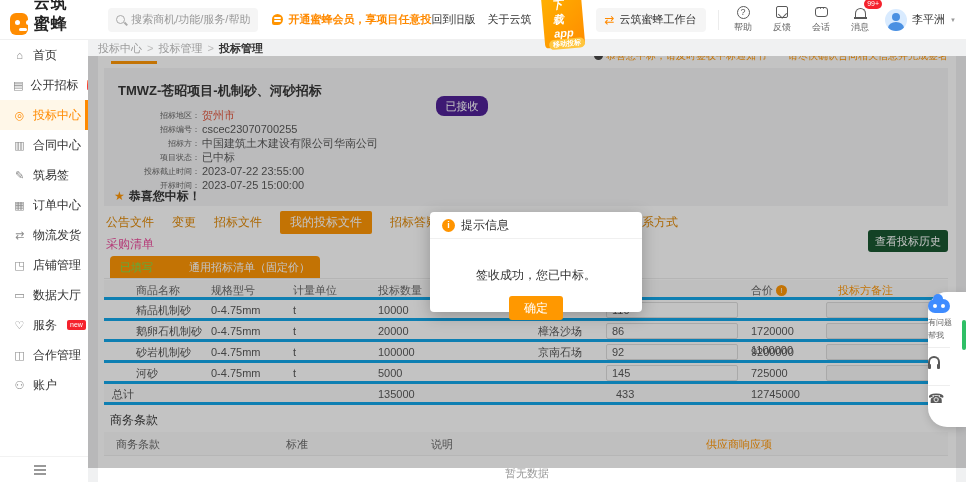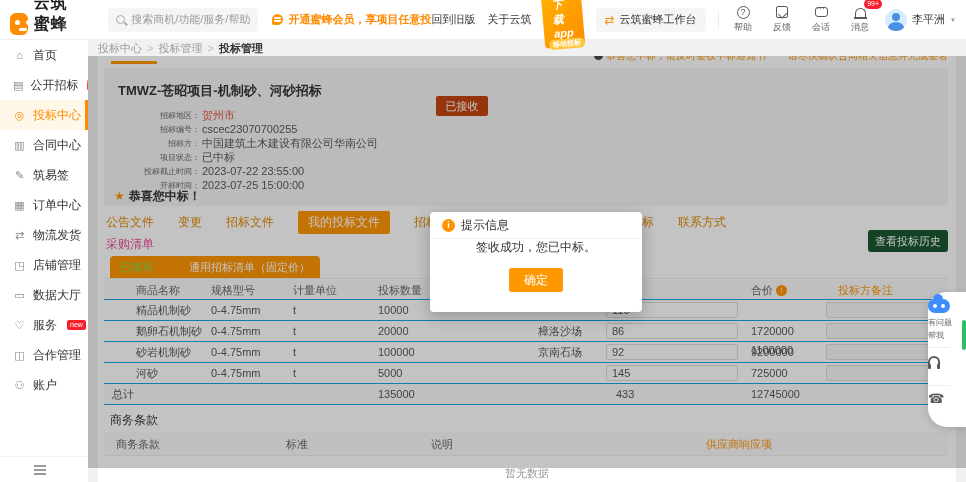--- a/index.html
+++ b/index.html
@@ -80,40 +80,40 @@
   .clip-notices span { font-size:10px; color:#ff9400; white-space:nowrap; }
   .clip-notices .n-ic { display:inline-block; width:9px; height:9px; border-radius:50%; background:#444; vertical-align:-1px; margin-right:3px; }
 
   .info-panel { position:absolute; left:6px; right:8px; top:12px; height:138px; background:#f5f5f6; }
   .bid-title { position:absolute; left:14px; top:14px; font-size:13px; font-weight:bold; color:#333; }
   .fields { position:absolute; left:0; top:40px; }
   .field-row { display:flex; height:14px; align-items:center; font-size:11px; }
   .f-label { width:96px; text-align:right; color:#666; }
   .f-value { color:#555; margin-left:2px; }
   .f-value.hl { color:#e0533a; }
-  .status-btn { position:absolute; left:332px; top:28px; width:52px; height:20px; background:#c2410c; color:#fff;
-            font-size:11px; border:none; border-radius:2px; }
+  .status-btn { position:absolute; left:332px; top:28px; width:52px; height:20px; background:#4c1d95; color:#fff;
+            font-size:11px; border:none; border-radius:8px; }
   .congrats { position:absolute; left:10px; top:120px; font-size:12px; font-weight:bold; color:#333; }
   .star { color:#ff9400; margin-right:4px; }
 
-  .tabs { position:absolute; left:8px; top:156px; display:flex; align-items:center; gap:24px; height:20px; }
+  .tabs { position:absolute; left:8px; top:156px; display:flex; align-items:center; gap:18px; height:20px; }
   .tab { font-size:12px; color:#e08600; white-space:nowrap; cursor:pointer; }
   .tab.active { background:#ff9400; color:#fff; padding:3px 10px; border-radius:2px; }
 
   .proc-title { position:absolute; left:8px; top:180px; font-size:12px; color:#ec4899; }
   .history-btn { position:absolute; right:8px; top:174px; width:80px; height:22px; background:#14532d; color:#fff;
             border:none; border-radius:3px; font-size:11px; }
   .list-tab { position:absolute; left:12px; top:200px; height:22px; background:#ff9400; border-radius:4px 4px 0 0;
             display:flex; align-items:center; gap:5px; padding:0 10px; font-size:11px; cursor:pointer; }
   .list-tab .lt-status { color:#7ae04a; }
   .list-tab .lt-label { color:#fff;margin-left:31px; }
   .tab-underline { position:absolute; left:6px; right:8px; top:222px; height:1px; background:#ededed; }
 
   .ptable { position:absolute; left:6px; right:8px; top:224px; }
-  .prow { position:relative; height:21px; border-bottom:1px solid #0ea5e9; font-size:11px; color:#555; }
+  .prow { position:relative; height:21px; border-bottom:3px solid #0ea5e9; font-size:11px; color:#555; }
   .prow.header { height:20px; background:#fafafa; color:#666; }
   .prow.total { background:#fafafa; }
   .pcell { position:absolute; top:0; line-height:20px; white-space:nowrap; }
   .pcell.orange { color:#ff9400; }
   .inputbox { position:absolute; top:2px; height:16px; background:#fff; border:1px solid #dcdcdc; border-radius:2px;
             font-size:11px; line-height:14px; color:#555; padding-left:5px; }
   .inputbox.empty { background:#f7f7f7; }
   .info-i { display:inline-block; width:11px; height:11px; border-radius:50%; background:#ff9400; color:#fff;
             font-size:8px; line-height:11px; text-align:center; vertical-align:1px; margin-left:3px; }
 
@@ -126,21 +126,21 @@
   
   .dim { position:absolute; left:88px; top:56px; width:878px; height:412px; background:rgba(15,15,15,0.25); z-index:40; }
 
   
   .modal { position:absolute; left:430px; top:212px; width:212px; height:100px; background:#fff; border-radius:4px;
             z-index:60; box-shadow:0 4px 16px rgba(0,0,0,0.25); }
   .modal-title { display:flex; align-items:center; gap:6px; height:27px; padding-left:12px; border-bottom:1px solid #f0f0f0; }
   .m-icon { width:13px; height:13px; border-radius:50%; background:#ff9400; color:#fff; font-size:9px; font-weight:bold;
             display:flex; align-items:center; justify-content:center; }
   .m-title-text { font-size:12px; color:#333; }
-  .modal-body { text-align:center; margin-top:0; font-size:12px; color:#333; }
+  .modal-body { text-align:center; margin-top:28px; font-size:12px; color:#333; }
   .ok-btn { display:block; margin:12px auto 0; width:54px; height:24px; background:#ff9800; border:none; border-radius:3px;
             color:#fff; font-size:12px; }
 
   
   .floats { position:absolute; right:0; top:292px; width:38px; background:#fff; border-radius:19px 0 0 19px;
             box-shadow:0 2px 8px rgba(0,0,0,0.15); z-index:70; display:flex; flex-direction:column; align-items:flex-start;
             padding:7px 0 8px; gap:3px; }
   .cloud { width:22px; height:14px; background:#3f8cff; border-radius:7px; position:relative; margin-bottom:2px; }
   .cloud::before { content:''; position:absolute; top:-5px; left:5px; width:10px; height:10px; border-radius:50%; background:#3f8cff; }
   .cloud .eyes { position:absolute; left:5px; top:5px; width:4px; height:4px; background:#fff; border-radius:50%; box-shadow:8px 0 0 #fff; }

